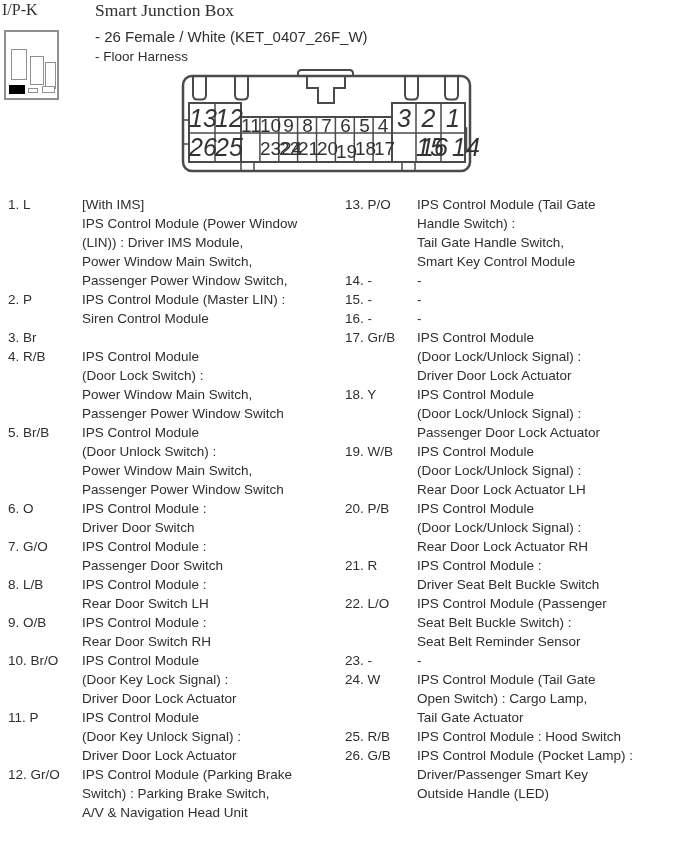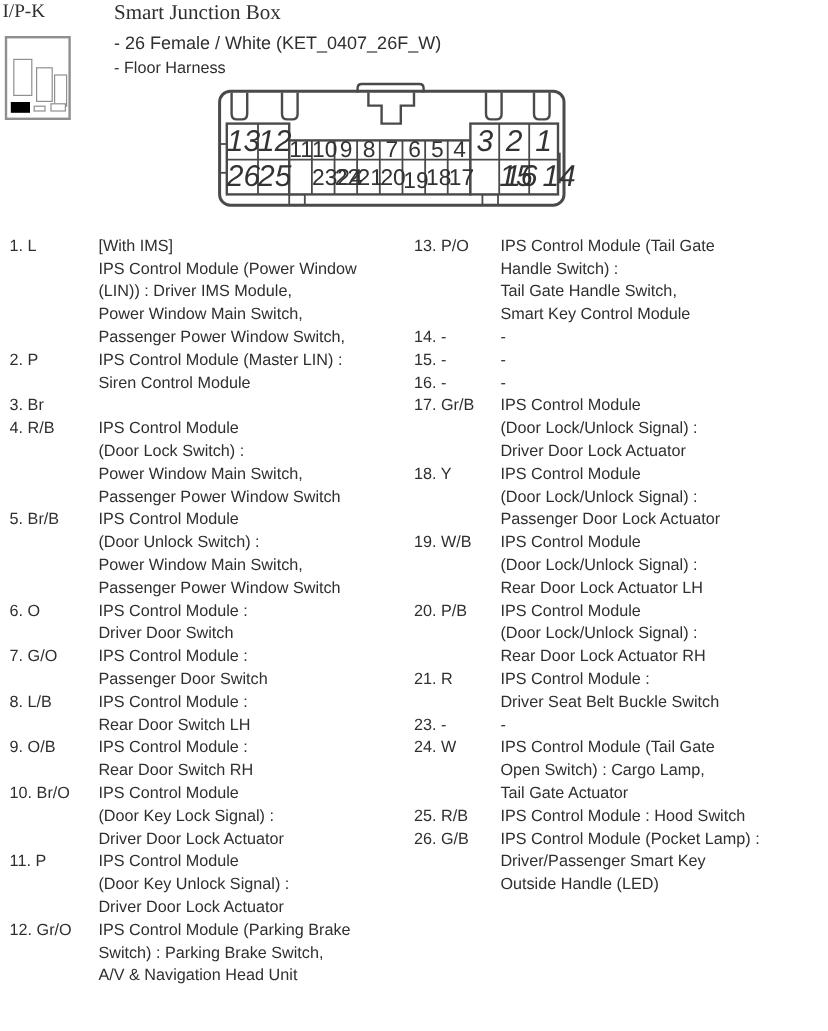--- a/index.html
+++ b/index.html
@@ -239,20 +239,26 @@
     <span class="pdesc">IPS Control Module
 (Door Lock/Unlock Signal) :
 Rear Door Lock Actuator RH</span>
   </div>
   <div class="entry">
     <span class="plabel">21. R</span>
     <span class="pdesc">IPS Control Module :
 Driver Seat Belt Buckle Switch</span>
   </div>
   <div class="entry">
+    <span class="plabel">22. L/O</span>
+    <span class="pdesc">IPS Control Module (Passenger
+Seat Belt Buckle Switch) :
+Seat Belt Reminder Sensor</span>
+  </div>
+  <div class="entry">
     <span class="plabel">23. -</span>
     <span class="pdesc">-</span>
   </div>
   <div class="entry">
     <span class="plabel">24. W</span>
     <span class="pdesc">IPS Control Module (Tail Gate
 Open Switch) : Cargo Lamp,
 Tail Gate Actuator</span>
   </div>
   <div class="entry">

